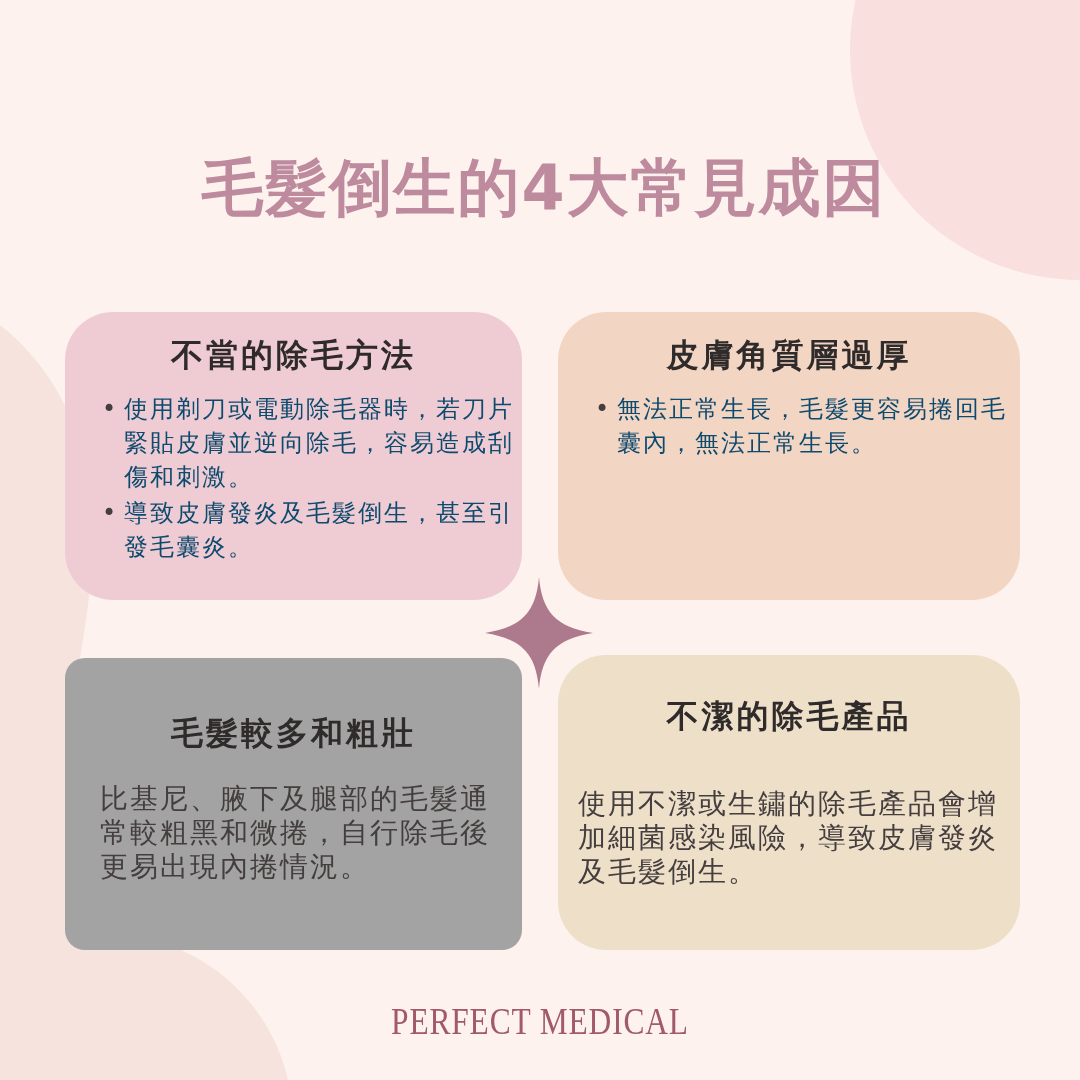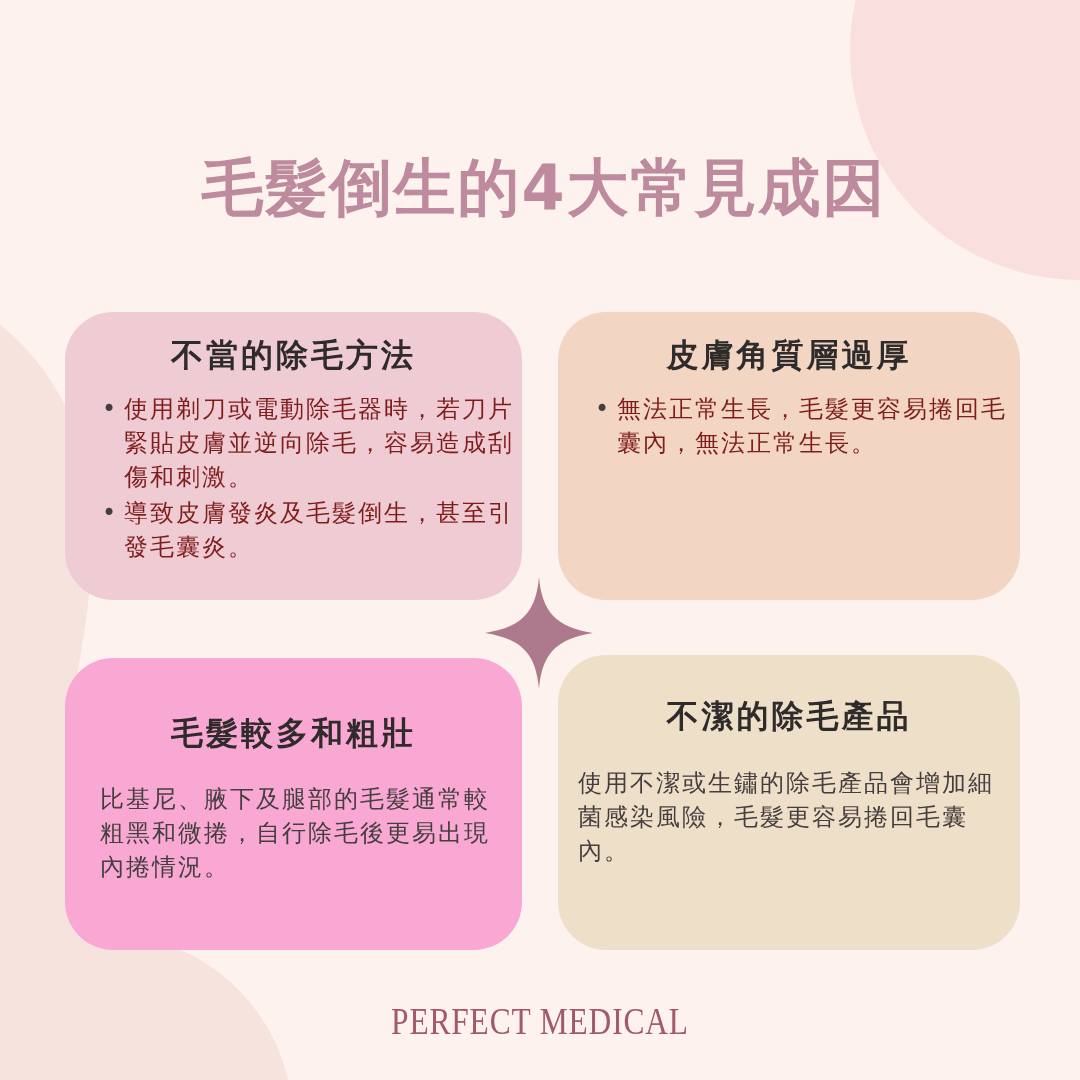--- a/index.html
+++ b/index.html
@@ -46,56 +46,56 @@
   }
 
   
   .card {
     position: absolute;
     border-radius: 48px;
     box-sizing: border-box;
   }
   .card-1 { left: 65px;  top: 312px; width: 457px; height: 288px; background: #efcbd3; }
   .card-2 { left: 558px; top: 312px; width: 462px; height: 288px; background: #f3d5c4; }
-  .card-3 { left: 65px;  top: 658px; width: 457px; height: 292px; background: #f9a8d4; }
+  .card-3 { left: 65px;  top: 658px; width: 457px; height: 292px; background: #a3a3a3; border-radius: 20px; }
   .card-4 { left: 558px; top: 655px; width: 462px; height: 295px; background: #eedfc9; }
 
   .card h2 {
     margin: 24px 10px 10px;
     text-align: center;
     font-size: 32px;
     font-weight: bold;
     letter-spacing: 3px;
     color: #2f2b2b;
     line-height: 38px;
   }
   .card-3 h2 { margin-top: 56px; margin-bottom: 30px; }
-  .card-4 h2 { margin-top: 42px; margin-bottom: 31px; }
+  .card-4 h2 { margin-top: 42px; margin-bottom: 52px; }
 
   .card ul {
     list-style: none;
     margin: 18px 6px 4px 33px;
     padding: 0;
     font-size: 24px;
     line-height: 34px;
     letter-spacing: 2px;
-    color: #7f1d1d;
+    color: #0c4a6e;
   }
   .card li { position: relative; padding-left: 26px; margin-bottom: 2px; }
   .card li::before {
     content: "\2022";
     position: absolute;
     left: 4px;
     top: 0;
     color: #443e3e;
   }
 
   .card p {
     margin: 0 12px 0 35px;
-    font-size: 24px;
+    font-size: 28px;
     line-height: 34px;
     letter-spacing: 2px;
     color: #443e3e;
   }
   .card-4 p { margin: 0 20px 0 20px; }
 
   
   .sparkle {
     position: absolute;
     left: 485px;
@@ -150,18 +150,18 @@
     <path d="M54 0 C57 34 70 50 108 56 C70 62 57 78 54 112 C51 78 38 62 0 56 C38 50 51 34 54 0 Z" fill="#ad7a8d"></path>
   </svg>
 
   <section class="card card-3">
     <h2>毛髮較多和粗壯</h2>
     <p>比基尼、腋下及腿部的毛髮通常較粗黑和微捲，自行除毛後更易出現內捲情況。</p>
   </section>
 
   <section class="card card-4">
     <h2>不潔的除毛產品</h2>
-    <p>使用不潔或生鏽的除毛產品會增加細菌感染風險，毛髮更容易捲回毛囊內。</p>
+    <p>使用不潔或生鏽的除毛產品會增加細菌感染風險，導致皮膚發炎及毛髮倒生。</p>
   </section>
 
   <div class="brand">PERFECT MEDICAL</div>
 
 </div>
 
 </body></html>

